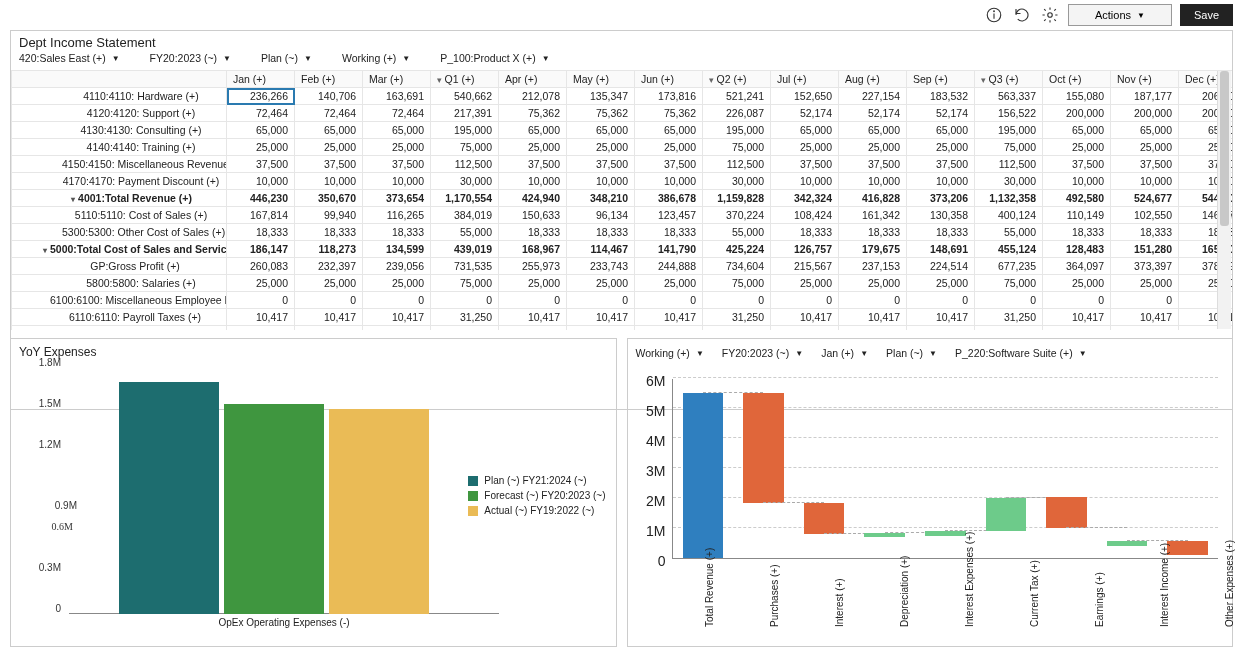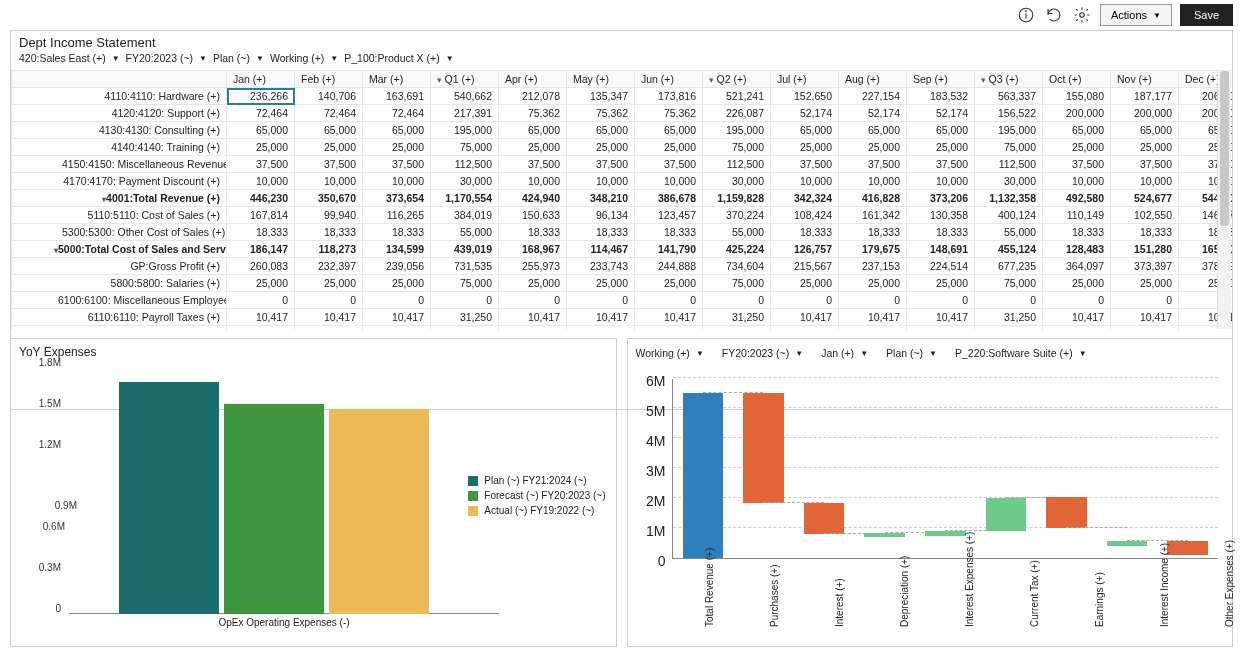--- a/index.html
+++ b/index.html
@@ -3,37 +3,37 @@
 <meta charset="utf-8">
 <style>
   * { box-sizing: border-box; }
   html, body { margin:0; padding:0; font-family: "Segoe UI", Arial, sans-serif; font-size:11px; color:#222; background:#fff; }
   body { width:1243px; height:655px; overflow:hidden; position:relative; }
 
   
   .top-toolbar { position:absolute; top:4px; right:10px; display:flex; align-items:center; gap:8px; }
   .icon-btn { width:20px; height:20px; display:flex; align-items:center; justify-content:center; cursor:pointer; }
   .icon-btn svg { width:18px; height:18px; stroke:#333; fill:none; stroke-width:1.5; }
-  .actions-btn { border:1px solid #999; background:#f4f4f4; padding:4px 10px; cursor:pointer; font-size:11px; display:flex; align-items:center; gap:6px; }
+  .actions-btn { border:1px solid #999; background:#f4f4f4; padding:4px 26px; cursor:pointer; font-size:11px; display:flex; align-items:center; gap:6px; }
   .save-btn { border:none; background:#222; color:#fff; padding:5px 14px; cursor:pointer; font-size:11px; }
 
   
   .report-panel { position:absolute; left:10px; right:10px; top:30px; height:380px; border:1px solid #ccc; }
   .report-title { font-size:13px; padding:4px 8px 0 8px; }
-  .selector-row { display:flex; gap:6px; padding:2px 8px 6px 8px; font-size:10.5px; }
+  .selector-row { display:flex; gap:30px; padding:2px 8px 6px 8px; font-size:10.5px; }
   .selector { display:flex; align-items:center; gap:6px; cursor:pointer; }
   .caret { font-size:8px; }
 
   .scrollwrap { height:260px; overflow:hidden; position:relative; }
   table.grid { border-collapse:collapse; width:100%; table-layout:fixed; }
   table.grid th, table.grid td { border:1px solid #e6e6e6; font-size:10.5px; padding:2px 6px; height:14px; white-space:nowrap; overflow:hidden; }
   table.grid th { background:#fafafa; font-weight:normal; text-align:left; }
   table.grid td.num { text-align:right; }
-  table.grid td.rowhead { text-align:right; padding-left:28px; }
-  table.grid td.rowhead.ind1 { padding-left:36px;margin-left:7px; }
+  table.grid td.rowhead { text-align:center; padding-left:28px; }
+  table.grid td.rowhead.ind1 { padding-left:28px;margin-left:7px; }
   table.grid td.rowhead.ind2 { padding-left:40px; }
   table.grid td.rowhead .twist { display:inline-block; width:10px; font-size:8px; color:#555; }
   table.grid tr.bold td { font-weight:bold; }
   col.c0 { width:215px; }
   col.cN { width:68px; }
   .cell-sel { outline:2px solid #2a7ab0; outline-offset:-2px; }
   th .funnel { font-size:9px; margin-right:3px; color:#666; }
   .vscroll { position:absolute; right:1px; top:1px; bottom:1px; width:14px; background:#f2f2f2; border-left:1px solid #ddd; }
   .vscroll .thumb { position:absolute; left:2px; right:2px; top:0; height:60%; background:#c8c8c8; border-radius:3px; }
 
@@ -435,21 +435,21 @@
   </div>
 </div>
 
 <div class="charts-row">
 
   <div class="chart-panel">
     <div class="chart-title">YoY Expenses</div>
     <div class="yoy-area" id="yoy-area">
         <div class="yoy-axis-label" style="left: 0px; top: 240px;">0</div>
         <div class="yoy-axis-label" style="left: 0px; top: 199px;">0.3M</div>
-        <div class="yoy-axis-label" style="left: 4px; top: 158px;">0.6M</div>
+        <div class="yoy-axis-label" style="left: 12px; top: 158px; font-family: Liberation Serif, serif;">0.6M</div>
         <div class="yoy-axis-label" style="left: 16px; top: 117px; margin-top: 20px;">0.9M</div>
         <div class="yoy-axis-label" style="left: 0px; top: 76px;">1.2M</div>
         <div class="yoy-axis-label" style="left: 0px; top: 35px;">1.5M</div>
         <div class="yoy-axis-label" style="left: 0px; top: -6px;">1.8M</div>
         <div class="yoy-plot">
           <div style="position: absolute; left: 0px; right: 0px; bottom: 0px; border-top: 1px solid rgb(136, 136, 136);"></div>
           <div class="yoy-bar" style="left: 50px; height: 232.333px; background: rgb(29, 109, 111);"></div>
           <div class="yoy-bar" style="left: 155px; height: 210.467px; background: rgb(63, 150, 63);"></div>
           <div class="yoy-bar" style="left: 260px; height: 205px; background: rgb(234, 187, 86);"></div>
         </div>

